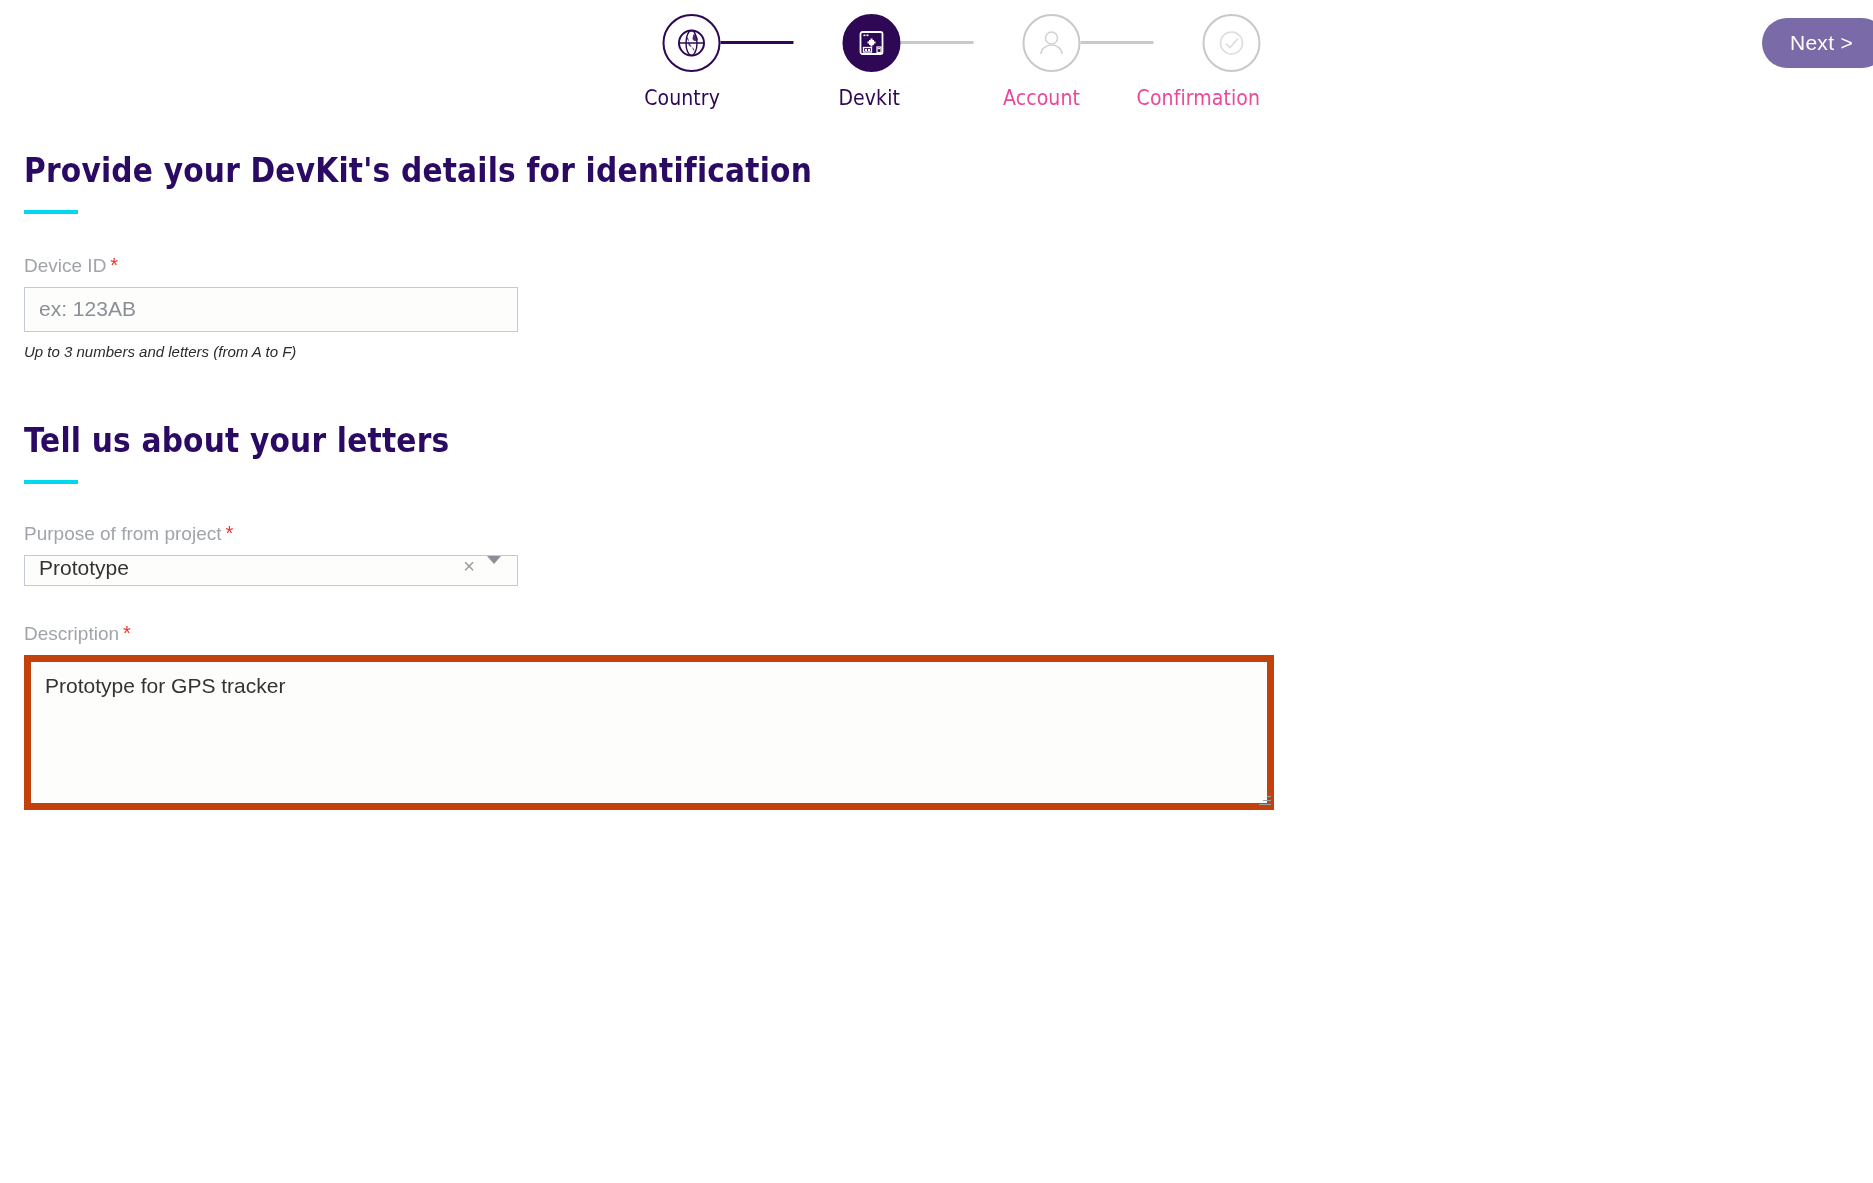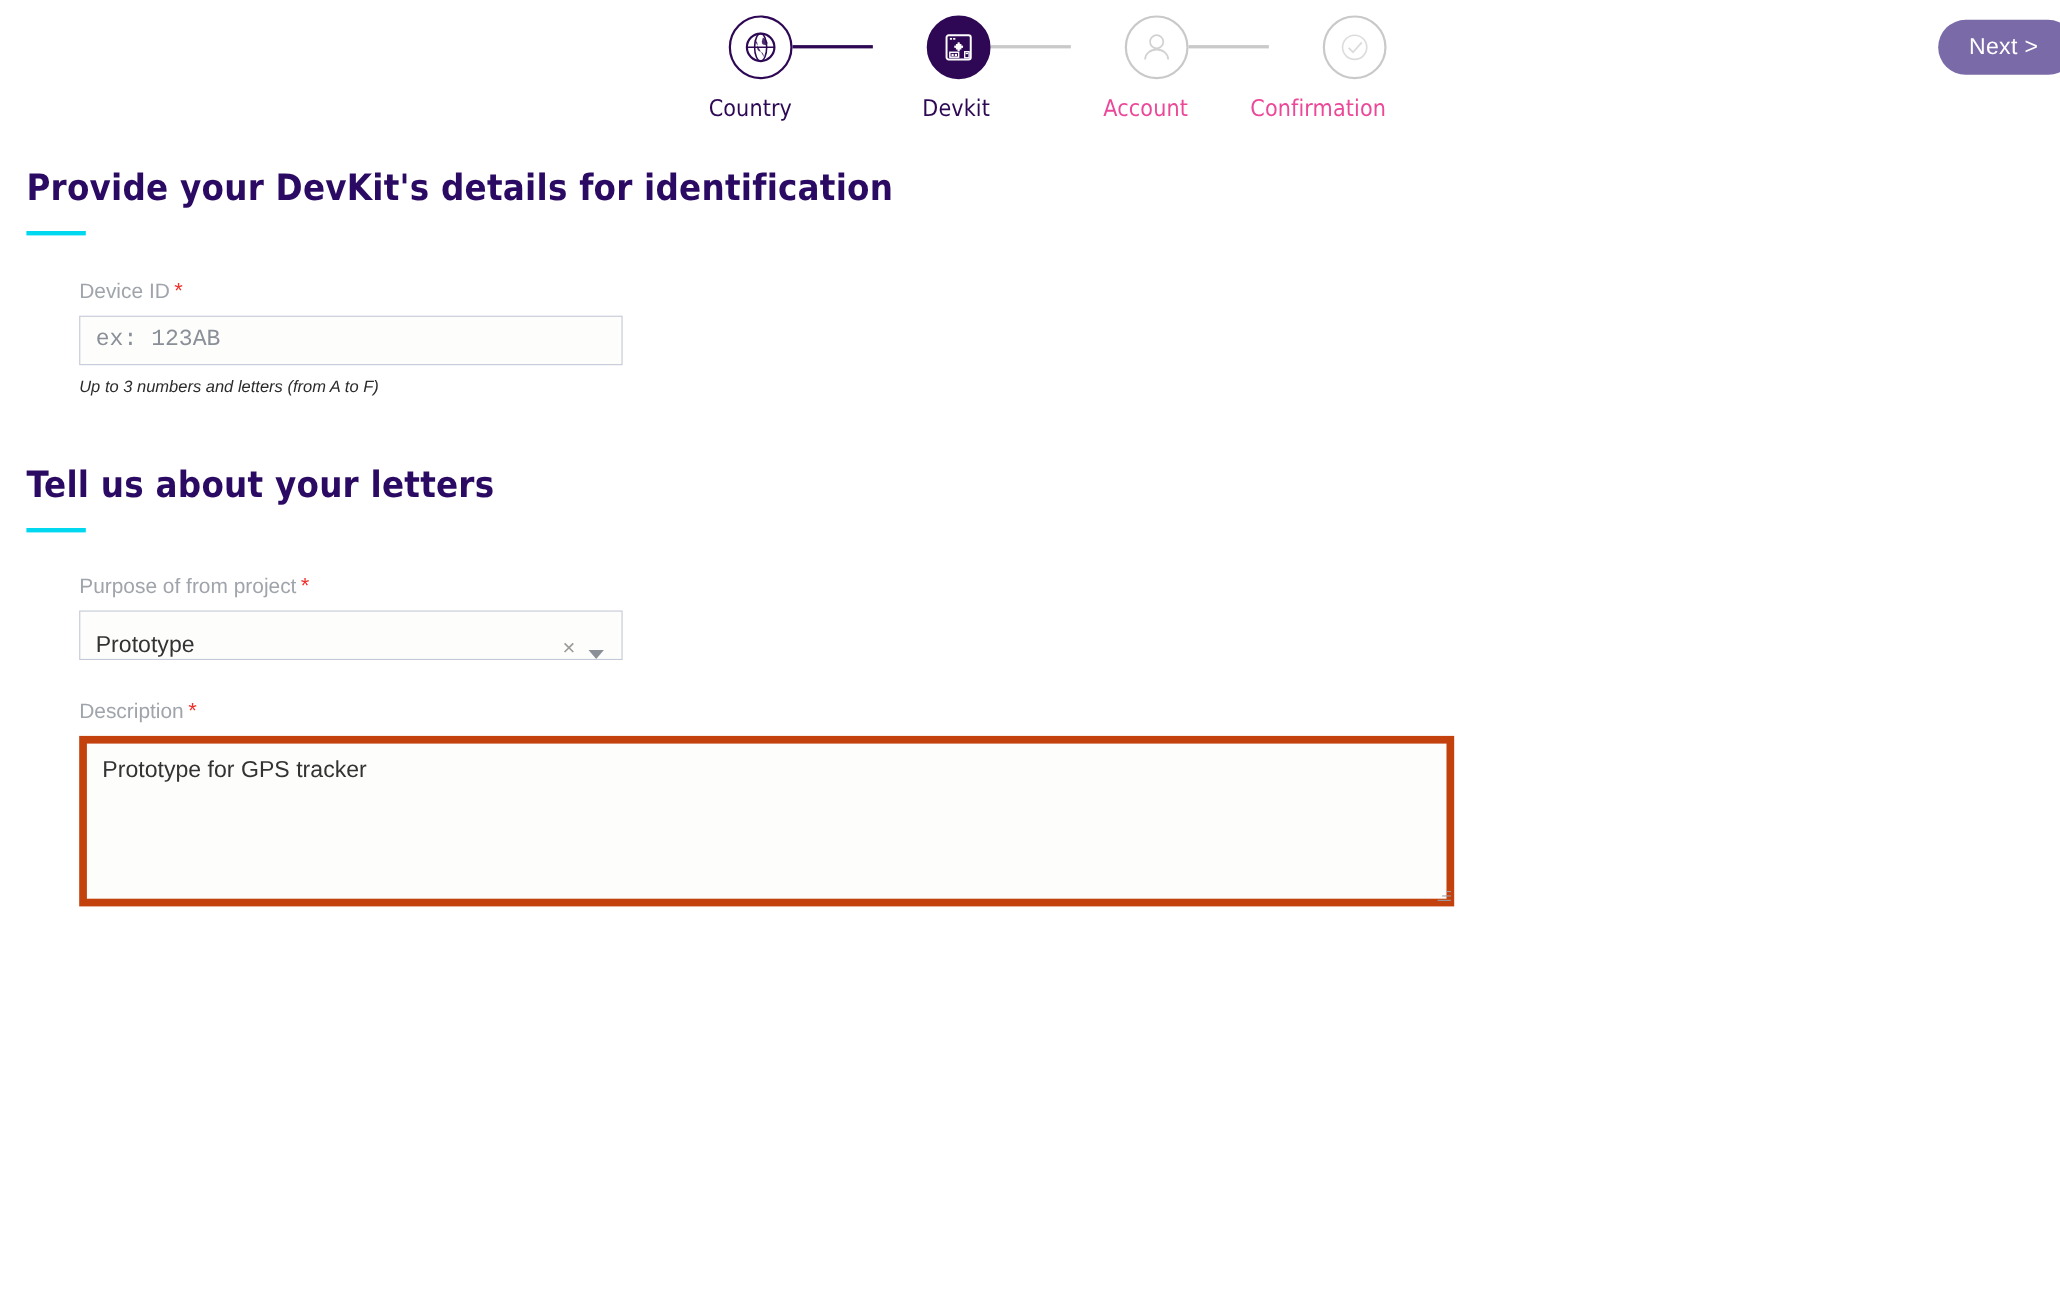--- a/index.html
+++ b/index.html
@@ -106,38 +106,38 @@
     margin: 0;
     line-height: 1.15;
   }
   .accent-bar {
     width: 54px;
     height: 4px;
     background: #00d8f0;
     margin-top: 20px;
   }
 
-  .field { margin-top: 0; margin-left: 48px; }
+  .field { margin-top: 0; }
   .field-label {
     font-size: 19px;
     color: #a0a4ab;
     margin-bottom: 10px;
     display: block;
   }
   .req { color: #f0322d; font-size: 20px; margin-left: 4px; }
 
   .text-input {
     width: 494px;
     height: 45px;
     border: 1px solid #c3c9d6;
     background: #fdfdfc;
     font-size: 21px;
     color: #333333;
     padding: 0 14px;
-    font-family: Liberation Mono, monospace;
+    font-family: Liberation Sans, sans-serif;
     outline: none;
   }
   .text-input::placeholder { color: #8a8f98; }
 
   .hint {
     font-size: 15px;
     font-style: italic;
     color: #2b2b2b;
     margin-top: 11px;
   }
@@ -154,25 +154,25 @@
     justify-content: center;
     margin-left: 30px;
     cursor: pointer;
     background: #ffffff;
     font-family: "Liberation Sans", sans-serif;
   }
 
   
   .select-box {
     width: 494px;
-    height: 45px;
+    height: 31px;
     border: 1px solid #c3c9d6;
     background: #fdfdfc;
     display: flex;
-    align-items: flex-end;
+    align-items: flex-start;
     padding: 0 10px 0 14px;
     cursor: pointer;
   }
   .select-value {
     flex: 1;
     font-size: 21px;
     color: #333333;
   }
   .select-clear {
     color: #9a9a9a;

